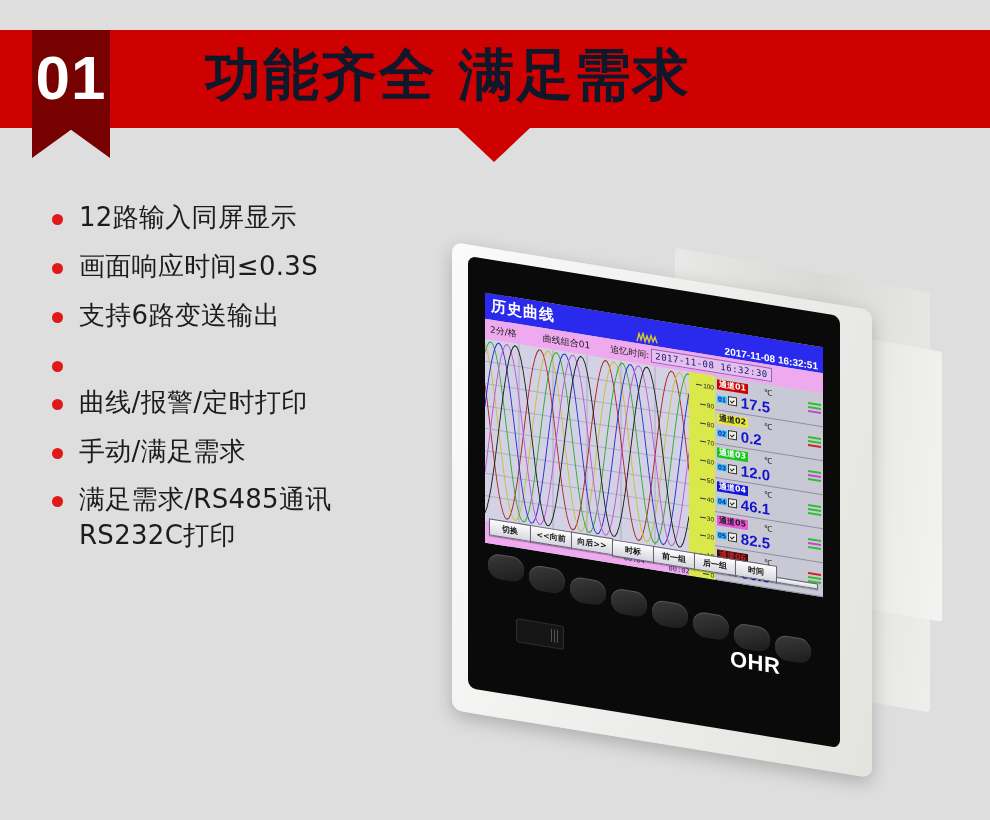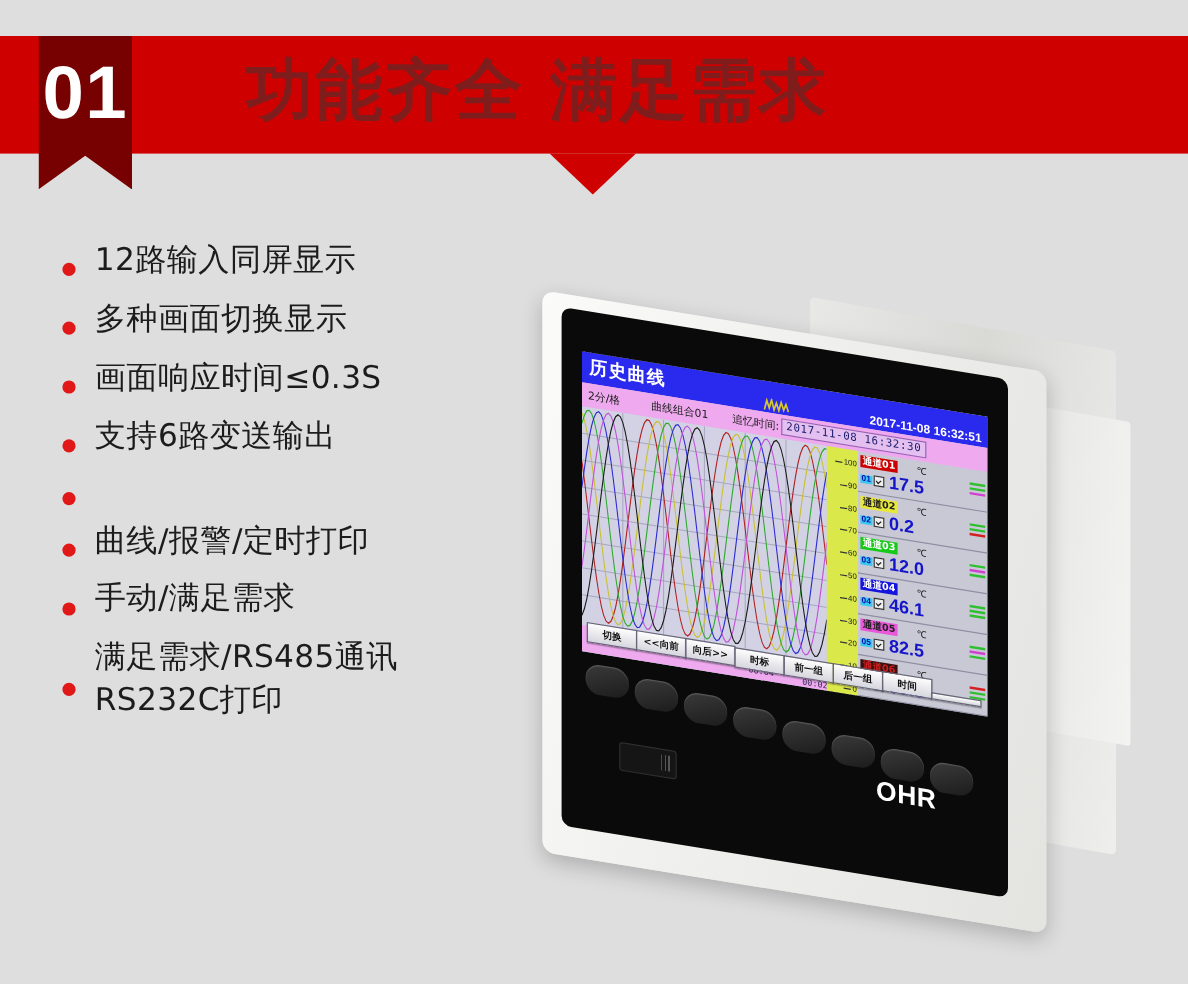--- a/index.html
+++ b/index.html
@@ -29,29 +29,29 @@
     z-index:3;
   }
   .ribbon-num{
     position:absolute;left:32px;top:34px;width:78px;height:86px;
     display:flex;align-items:center;justify-content:center;
     color:#ffffff;font-size:62px;font-weight:bold;letter-spacing:1px;
     z-index:4;font-family:"Liberation Sans",sans-serif;
   }
   .header-title{
     position:absolute;left:205px;top:38px;
-    color:#7f1d1d;font-size:56px;font-weight:bold;
+    color:#0f172a;font-size:56px;font-weight:bold;
     letter-spacing:2px;white-space:nowrap;
     font-family:"DejaVu Sans","Liberation Sans",sans-serif;
     z-index:4;
   }
 
   
   .features{position:absolute;left:52px;top:200px;width:430px;}
-  .feat{position:relative;display:flex;align-items:center;margin-bottom:13px;}
+  .feat{position:relative;display:flex;align-items:flex-start;margin-bottom:13px;}
   .dot{
     width:11px;height:11px;border-radius:50%;background:#e01818;
     margin-top:14px;margin-right:16px;flex:0 0 auto;
   }
   .feat-text{
     color:#1c1c1c;font-size:26px;line-height:1.38;
     font-family:"DejaVu Sans","Liberation Sans",sans-serif;
     letter-spacing:.3px;white-space:pre-line;
   }
 
@@ -231,24 +231,20 @@
   <div class="header-band"></div>
   <div class="header-notch"></div>
   <div class="ribbon"></div>
   <div class="ribbon-num">01</div>
   <div class="header-title">功能齐全  满足需求</div>
 
   <div class="features" id="feature-list">
       <div class="feat">
         <div class="dot" style="background: rgb(224, 24, 24);"></div>
         <div class="feat-text">12路输入同屏显示</div>
-      </div>
-      <div class="feat">
-        <div class="dot" style="background: rgb(224, 24, 24);"></div>
-        <div class="feat-text">多种画面切换显示</div>
       </div>
       <div class="feat">
         <div class="dot" style="background: rgb(224, 24, 24);"></div>
         <div class="feat-text">画面响应时间≤0.3S</div>
       </div>
       <div class="feat">
         <div class="dot" style="background: rgb(224, 24, 24);"></div>
         <div class="feat-text">支持6路变送输出</div>
       </div>
       <div class="feat">

